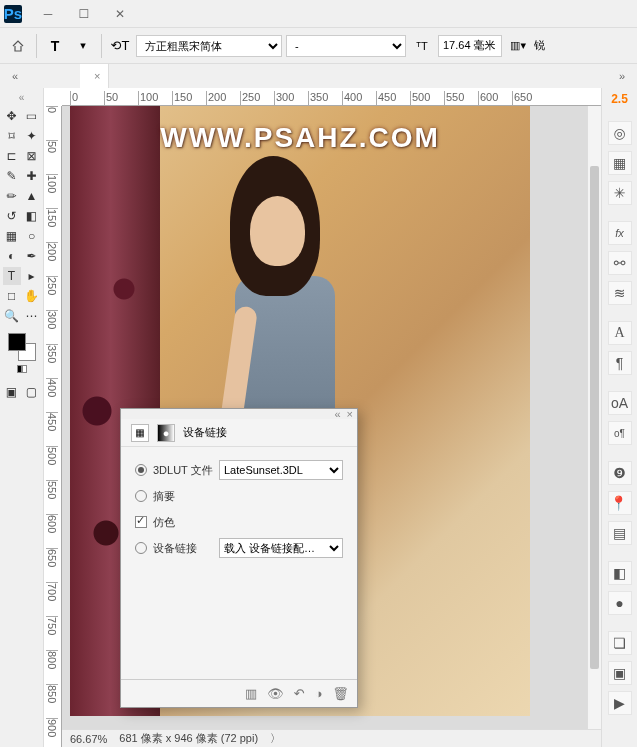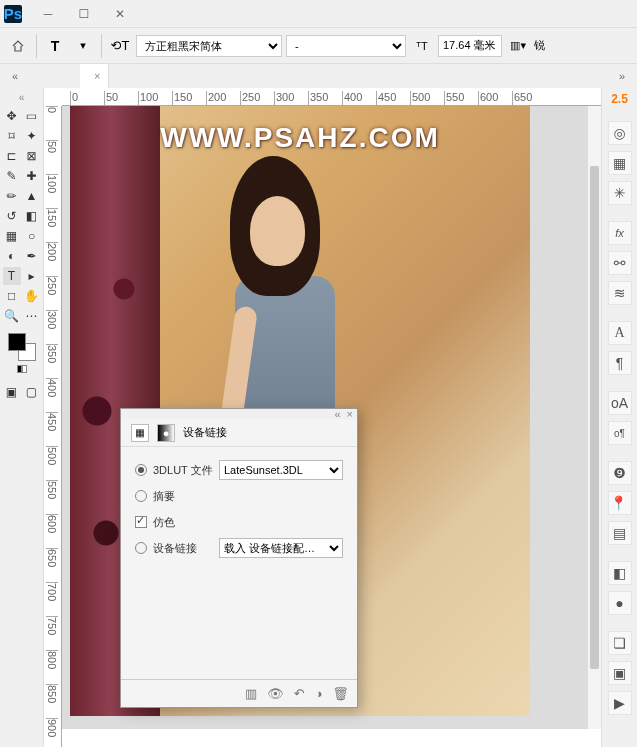--- a/index.html
+++ b/index.html
@@ -197,20 +197,25 @@
           <div class="arm"></div>
           <div class="hair"></div>
           <div class="face"></div>
         </div>
         <div class="watermark">WWW.PSAHZ.COM</div>
       </div>
     </div>
     <div class="scrollbar-v">
         <div class="thumb"></div>
       </div>
+    <div class="statusbar">
+      <span>66.67%</span>
+      <span>681 像素 x 946 像素 (72 ppi)</span>
+      <span>〉</span>
+    </div>
   </div>
 
   <div class="rightpanel">
     <div class="brushsize">2.5</div>
     <div class="ricon">◎</div>
     <div class="ricon">▦</div>
     <div class="ricon">✳</div>
     <div class="rgap"></div>
     <div class="ricon">
         <i>fx</i>

